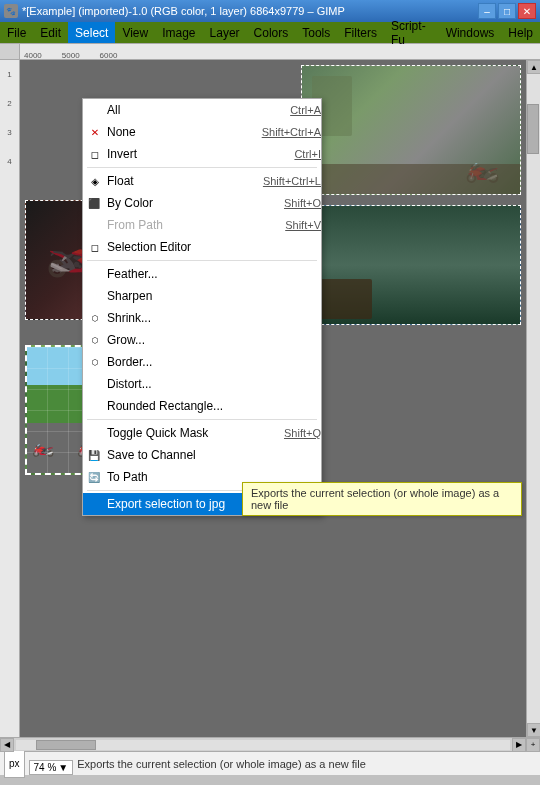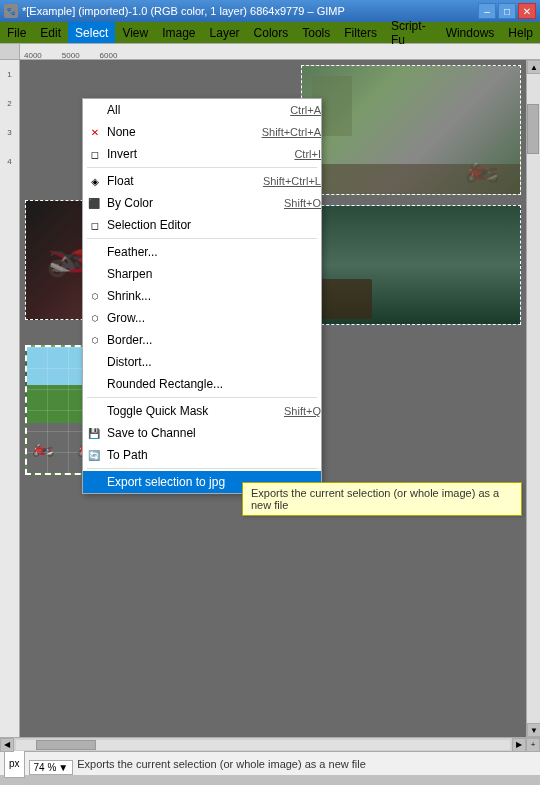--- a/index.html
+++ b/index.html
@@ -440,20 +440,24 @@
         <span>Float</span>
         <span class="menu-shortcut">Shift+Ctrl+L</span>
       </div>
 
       <div class="menu-row">
         <span class="menu-icon blue">⬛</span>
         <span>By Color</span>
         <span class="menu-shortcut">Shift+O</span>
       </div>
 
+      <div class="menu-row disabled">
+        <span>From Path</span>
+        <span class="menu-shortcut">Shift+V</span>
+      </div>
 
       <div class="menu-row">
         <span class="menu-icon">◻</span>
         <span>Selection Editor</span>
       </div>
       <div class="menu-separator"></div>
 
       <div class="menu-row">
         <span>Feather...</span>
       </div>

